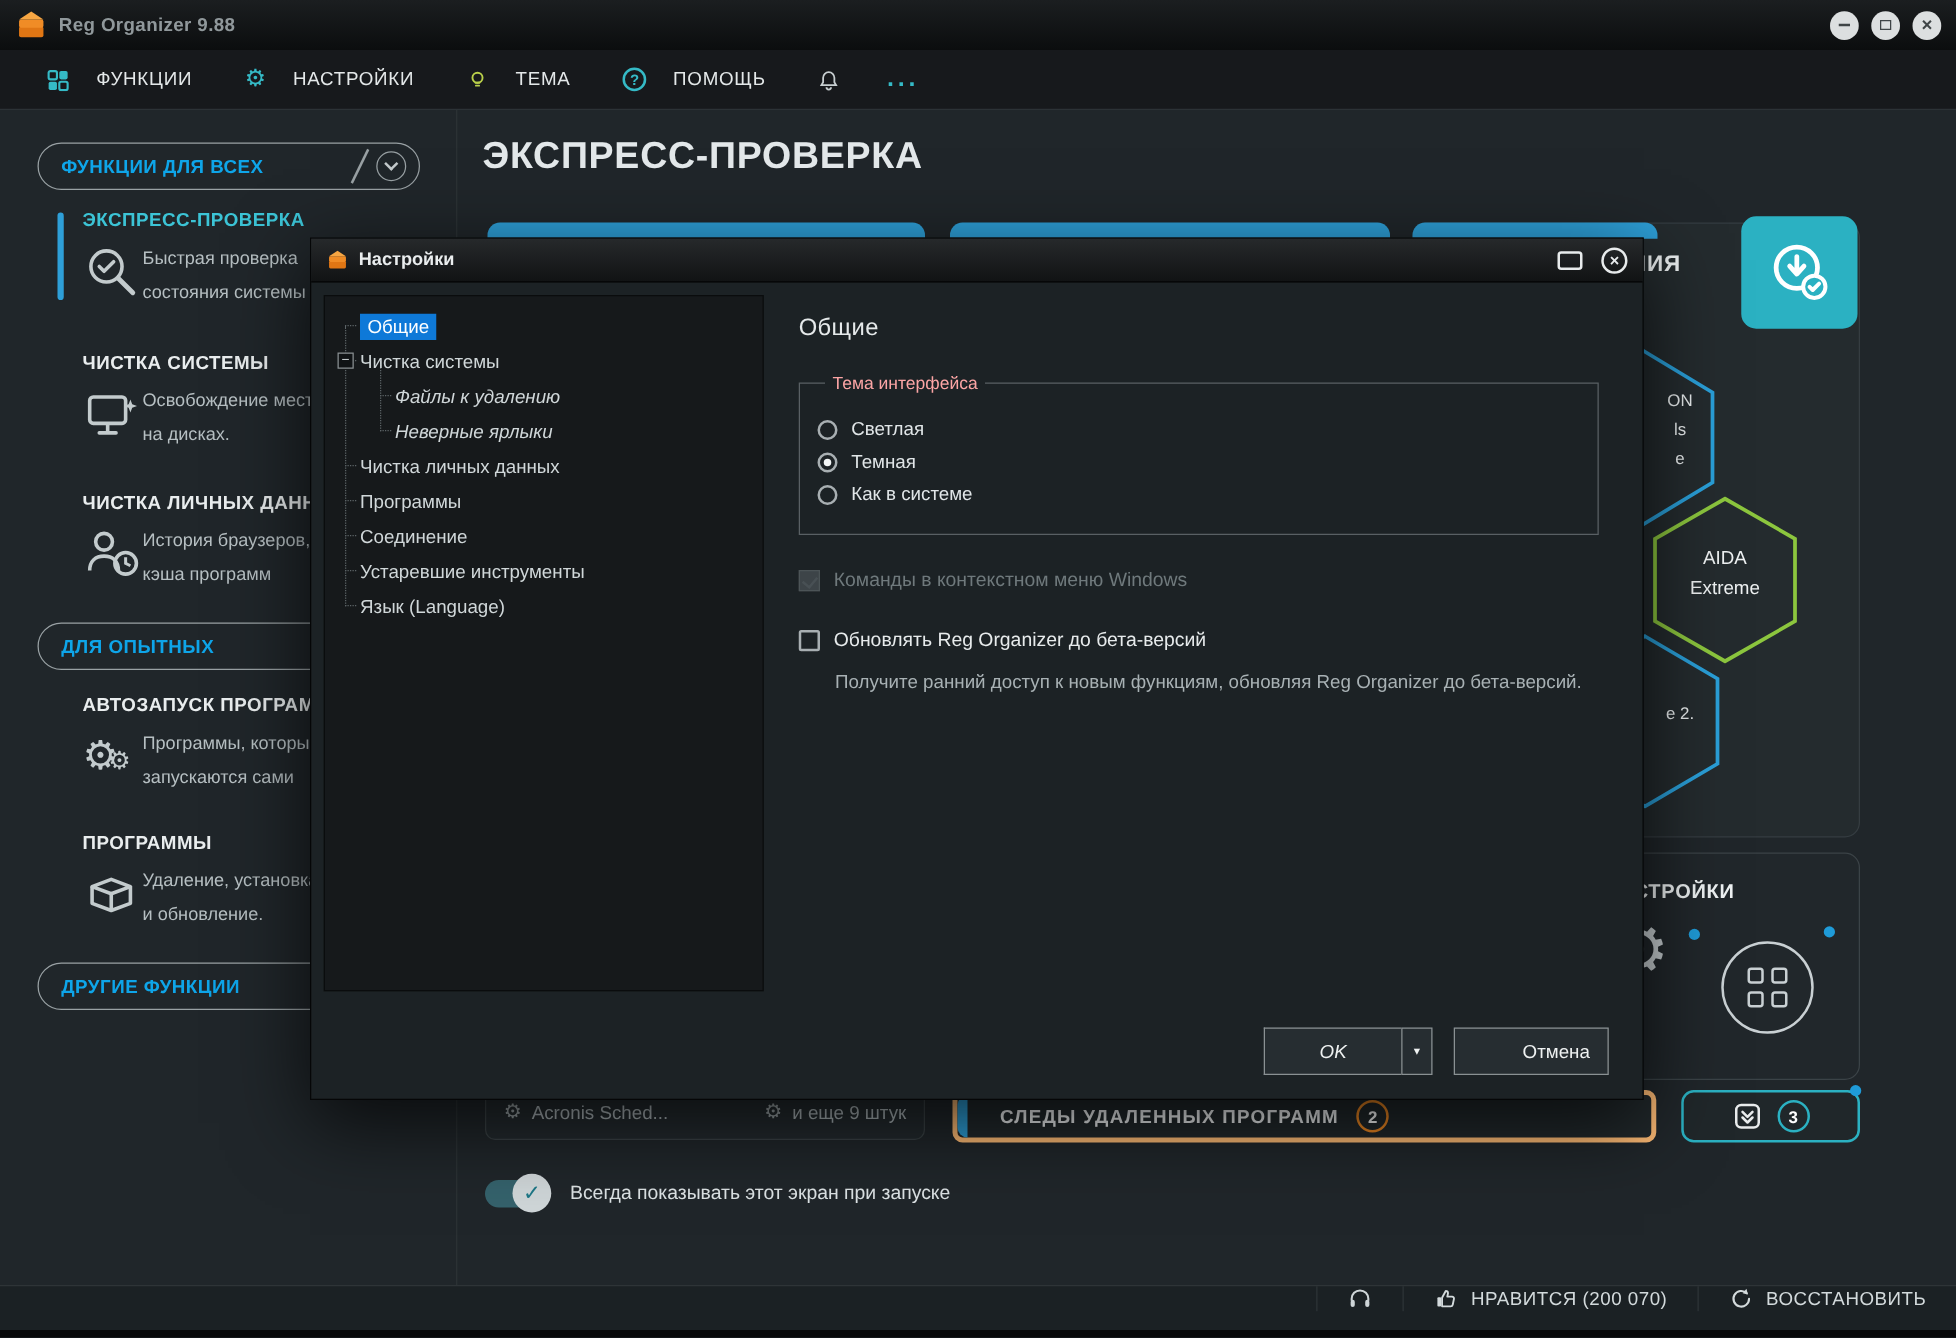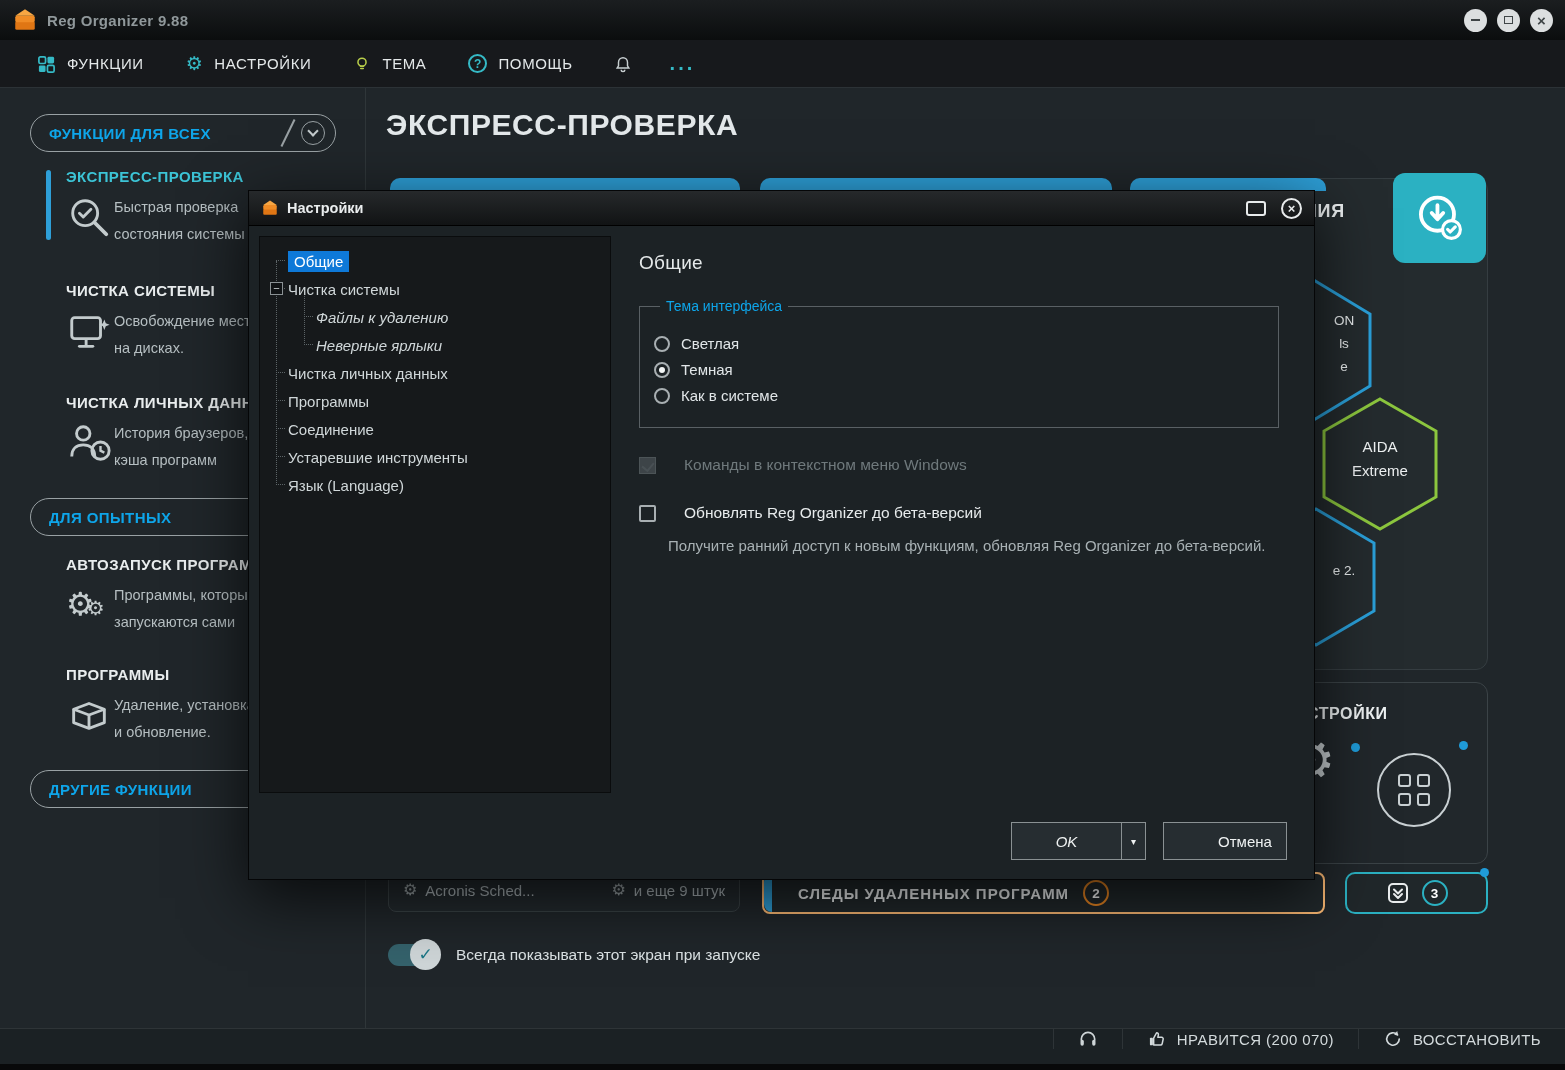--- a/index.html
+++ b/index.html
@@ -20,21 +20,21 @@
   .win-title{font-size:15px;font-weight:bold;color:#90989b;letter-spacing:.3px;}
   .win-controls{margin-left:auto;display:flex;gap:10px;align-items:center;}
   .winbtn{width:23px;height:23px;border-radius:50%;background:#dcdfe0;color:#3f4547;
     display:flex;align-items:center;justify-content:center;font-size:15px;font-weight:bold;cursor:default;}
   .winbtn .bar{width:9px;height:2px;background:#3f4547;}
   .winbtn .box{width:9px;height:8px;border:1.5px solid #3f4547;}
 
   
   .menubar{position:absolute;left:0;top:40px;right:0;height:48px;background:#17191c;
     border-bottom:1px solid #2c3236;display:flex;align-items:center;padding-left:16px;}
-  .menu-item{display:flex;align-items:center;gap:11px;padding:0 21px;height:100%;
+  .menu-item{display:flex;align-items:center;gap:21px;padding:0 21px;height:100%;
     font-size:15px;letter-spacing:.6px;color:#e4e8e9;cursor:default;}
   .gear-glyph{color:#35bac6;font-size:19px;line-height:1;}
   .qcircle{width:19px;height:19px;border:2px solid #35bac6;border-radius:50%;color:#35bac6;
     font-weight:bold;font-size:12px;display:flex;align-items:center;justify-content:center;}
   .bell-btn{padding:0 14px;margin-left:6px;}
   .more-btn{color:#35bac6;font-size:20px;font-weight:bold;letter-spacing:3px;padding:0 16px;margin-left:8px;}
 
   
   .sidebar{position:absolute;left:0;top:88px;width:366px;bottom:42px;background:#20262a;
     border-right:1px solid #2f3639;}
@@ -90,21 +90,21 @@
   .blue-dot{position:absolute;width:9px;height:9px;border-radius:50%;background:#1f9bd8;}
 
   .group-left{position:absolute;left:22px;top:780px;width:352px;height:44px;border:1px solid #3a4245;
     border-radius:8px;background:#232a2e;display:flex;align-items:center;padding:0 14px;
     color:#a9b2b6;font-size:15px;}
   .chip{display:flex;align-items:center;gap:8px;cursor:default;}
   .chip .gear-glyph{color:#9aa3a6;font-size:16px;}
   .chip.second{margin-left:auto;}
 
   .traces-btn{position:absolute;left:396px;top:784px;width:563px;height:42px;background:#21282b;
-    border:2px solid #fdba74;border-radius:8px;display:flex;align-items:center;gap:14px;
+    border:4px solid #fdba74;border-radius:8px;display:flex;align-items:center;gap:14px;
     padding-left:34px;cursor:default;}
   .traces-btn::before{content:"";position:absolute;left:0;top:0;bottom:0;width:8px;
     background:#2d9ed6;border-radius:8px 0 0 8px;}
   .traces-label{font-size:15px;font-weight:bold;letter-spacing:1px;color:#f0f3f4;}
   .badge-orange{width:26px;height:26px;border:2px solid #ee8822;border-radius:50%;color:#fff;
     font-size:13.5px;font-weight:bold;display:flex;align-items:center;justify-content:center;flex:none;}
   .updates-btn{position:absolute;left:979px;top:784px;width:143px;height:42px;border:2px solid #2bb1c2;
     border-radius:10px;background:#20272a;display:flex;align-items:center;justify-content:center;
     gap:12px;cursor:default;}
   .updates-btn .dot{right:-3px;top:-6px;}
@@ -145,26 +145,26 @@
   .trow.selected .tlabel{background:#0e79d8;color:#fff;padding:2px 6px;}
   .expander{position:absolute;left:10px;top:7px;width:13px;height:13px;border:1px solid #8a9194;
     background:#101315;color:#d0d7d9;font-size:11px;line-height:10px;text-align:center;z-index:2;}
   .vline{position:absolute;border-left:1px dotted #5c6467;}
   .vline.v1{left:16px;top:24px;height:224px;}
   .vline.v2{left:44px;top:52px;height:56px;}
 
   .dlg-panel{position:absolute;left:362px;top:45px;right:0;bottom:86px;padding:16px 0 0 28px;}
   .panel-heading{font-size:19px;color:#e5e9ea;letter-spacing:.3px;}
   fieldset.theme-group{margin-top:24px;width:640px;border:1px solid #596064;padding:12px 14px 14px;}
-  fieldset.theme-group legend{font-size:14px;color:#0ea5e9;padding:0 6px;margin-left:6px;}
+  fieldset.theme-group legend{font-size:14px;color:#fca5a5;padding:0 6px;margin-left:6px;}
   .radio-row{display:flex;align-items:center;gap:11px;margin:9px 0;font-size:15px;color:#e1e6e8;cursor:default;}
   .radio{width:16px;height:16px;border-radius:50%;border:2px solid #a8afb2;background:#1c2225;
     position:relative;flex:none;}
   .radio.checked::after{content:"";position:absolute;inset:3px;border-radius:50%;background:#f2f5f5;}
-  .chk-row{display:flex;align-items:center;gap:28px;font-size:15.5px;cursor:default;}
+  .chk-row{display:flex;gap:11px;font-size:15.5px;cursor:default;}
   .chk-row.ctx{margin-top:28px;color:#6f797c;}
   .chk-row.beta{margin-top:30px;color:#e7ebec;}
   .chk-disabled{width:17px;height:17px;background:#3d4448;border:1px solid #4c5457;position:relative;flex:none;}
   .chk-disabled::after{content:"";position:absolute;left:4px;top:2px;width:6px;height:9px;
     border-right:2px solid #79838733;border-bottom:2px solid #79838733;transform:rotate(40deg);}
   .chk-empty{width:17px;height:17px;border:2px solid #a8afb2;border-radius:2px;background:transparent;flex:none;}
   .beta-desc{margin:12px 0 0 29px;width:615px;font-size:15px;line-height:24px;color:#a8b1b4;}
 
   .dlg-footer{position:absolute;left:0;right:0;bottom:0;height:76px;display:flex;align-items:center;
     justify-content:flex-end;gap:17px;padding-right:27px;}

